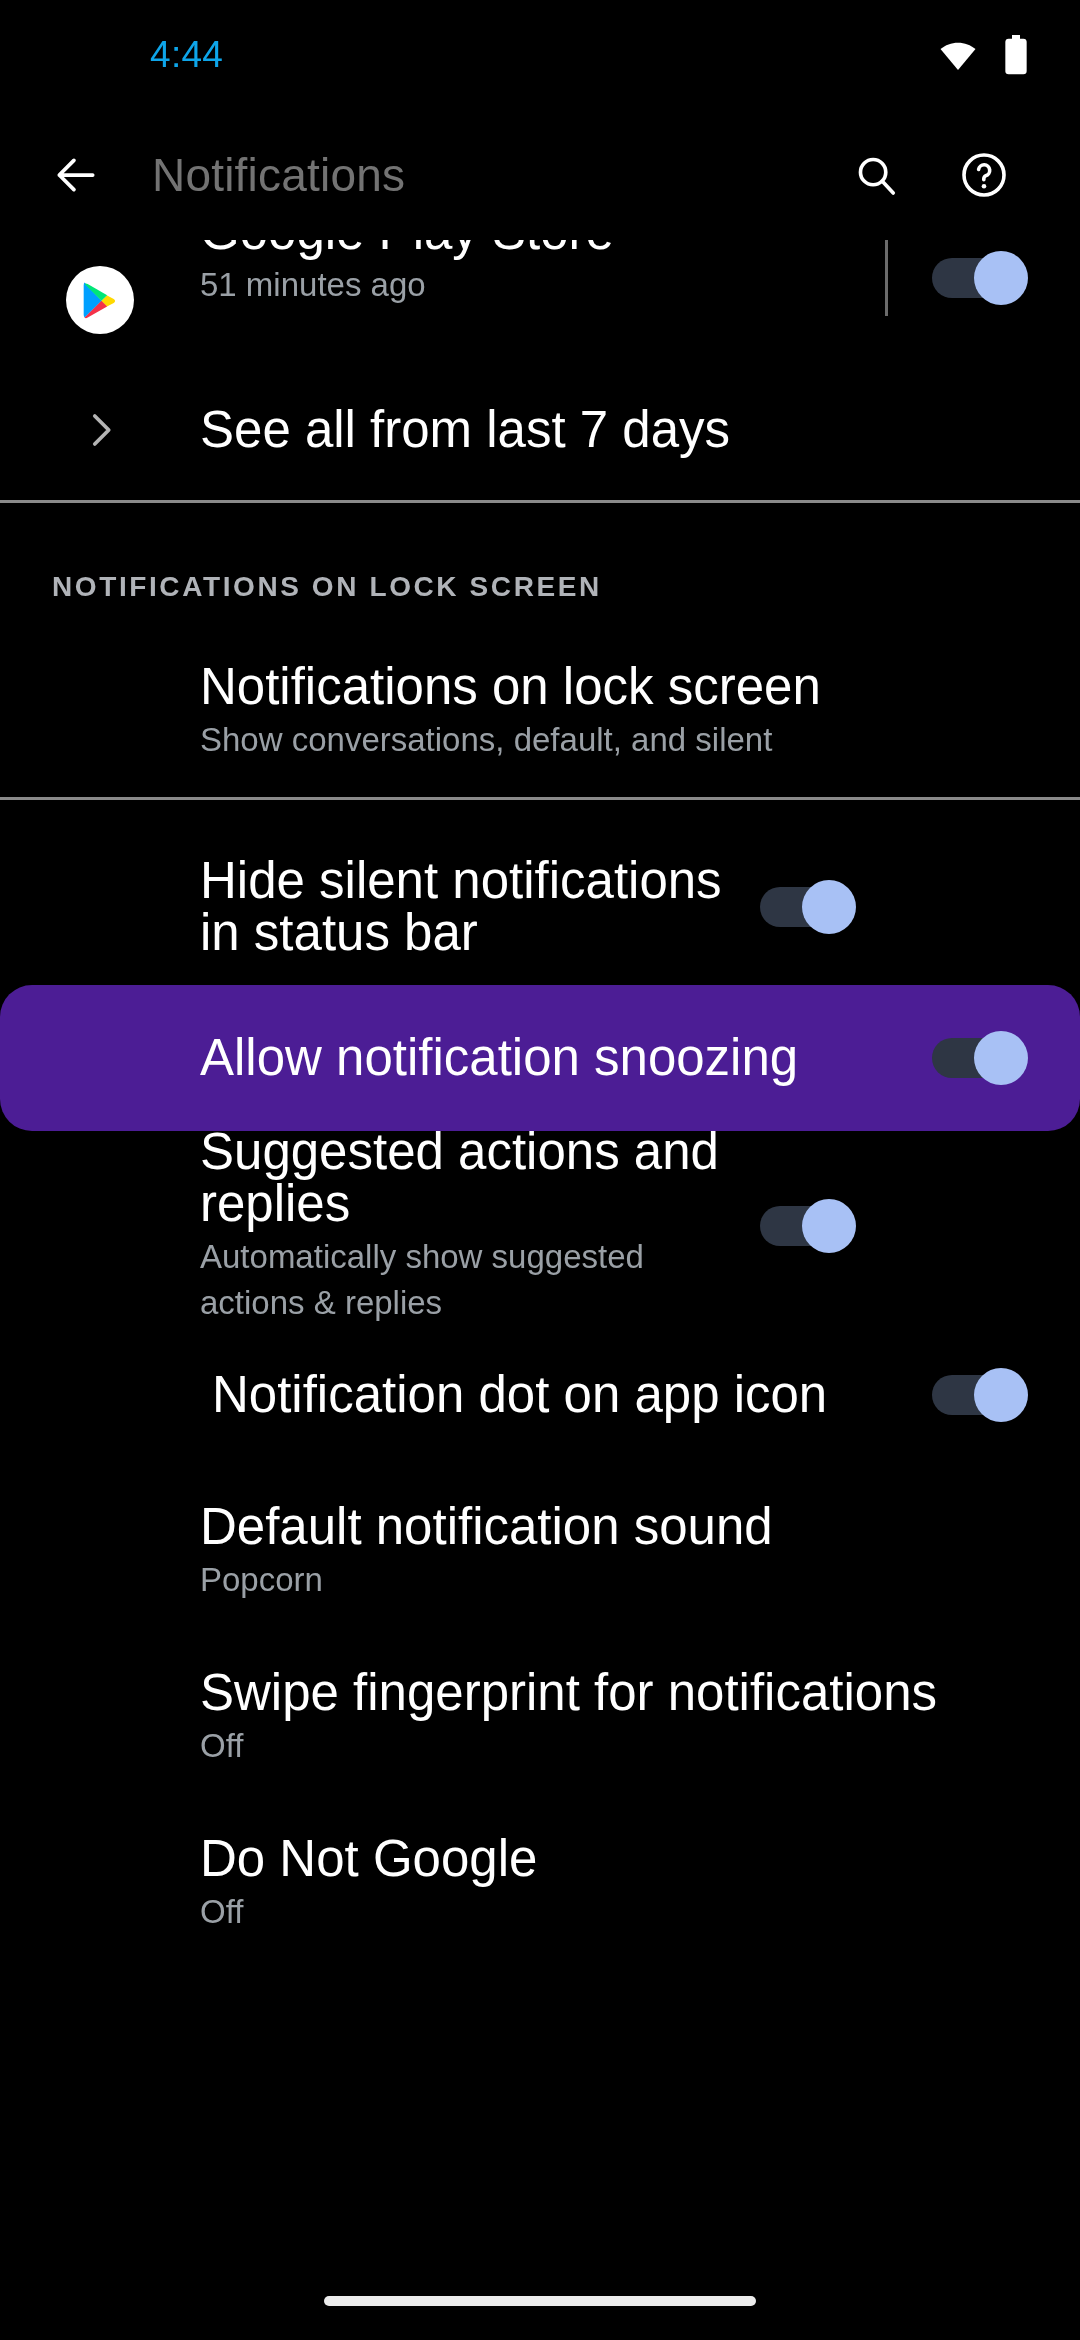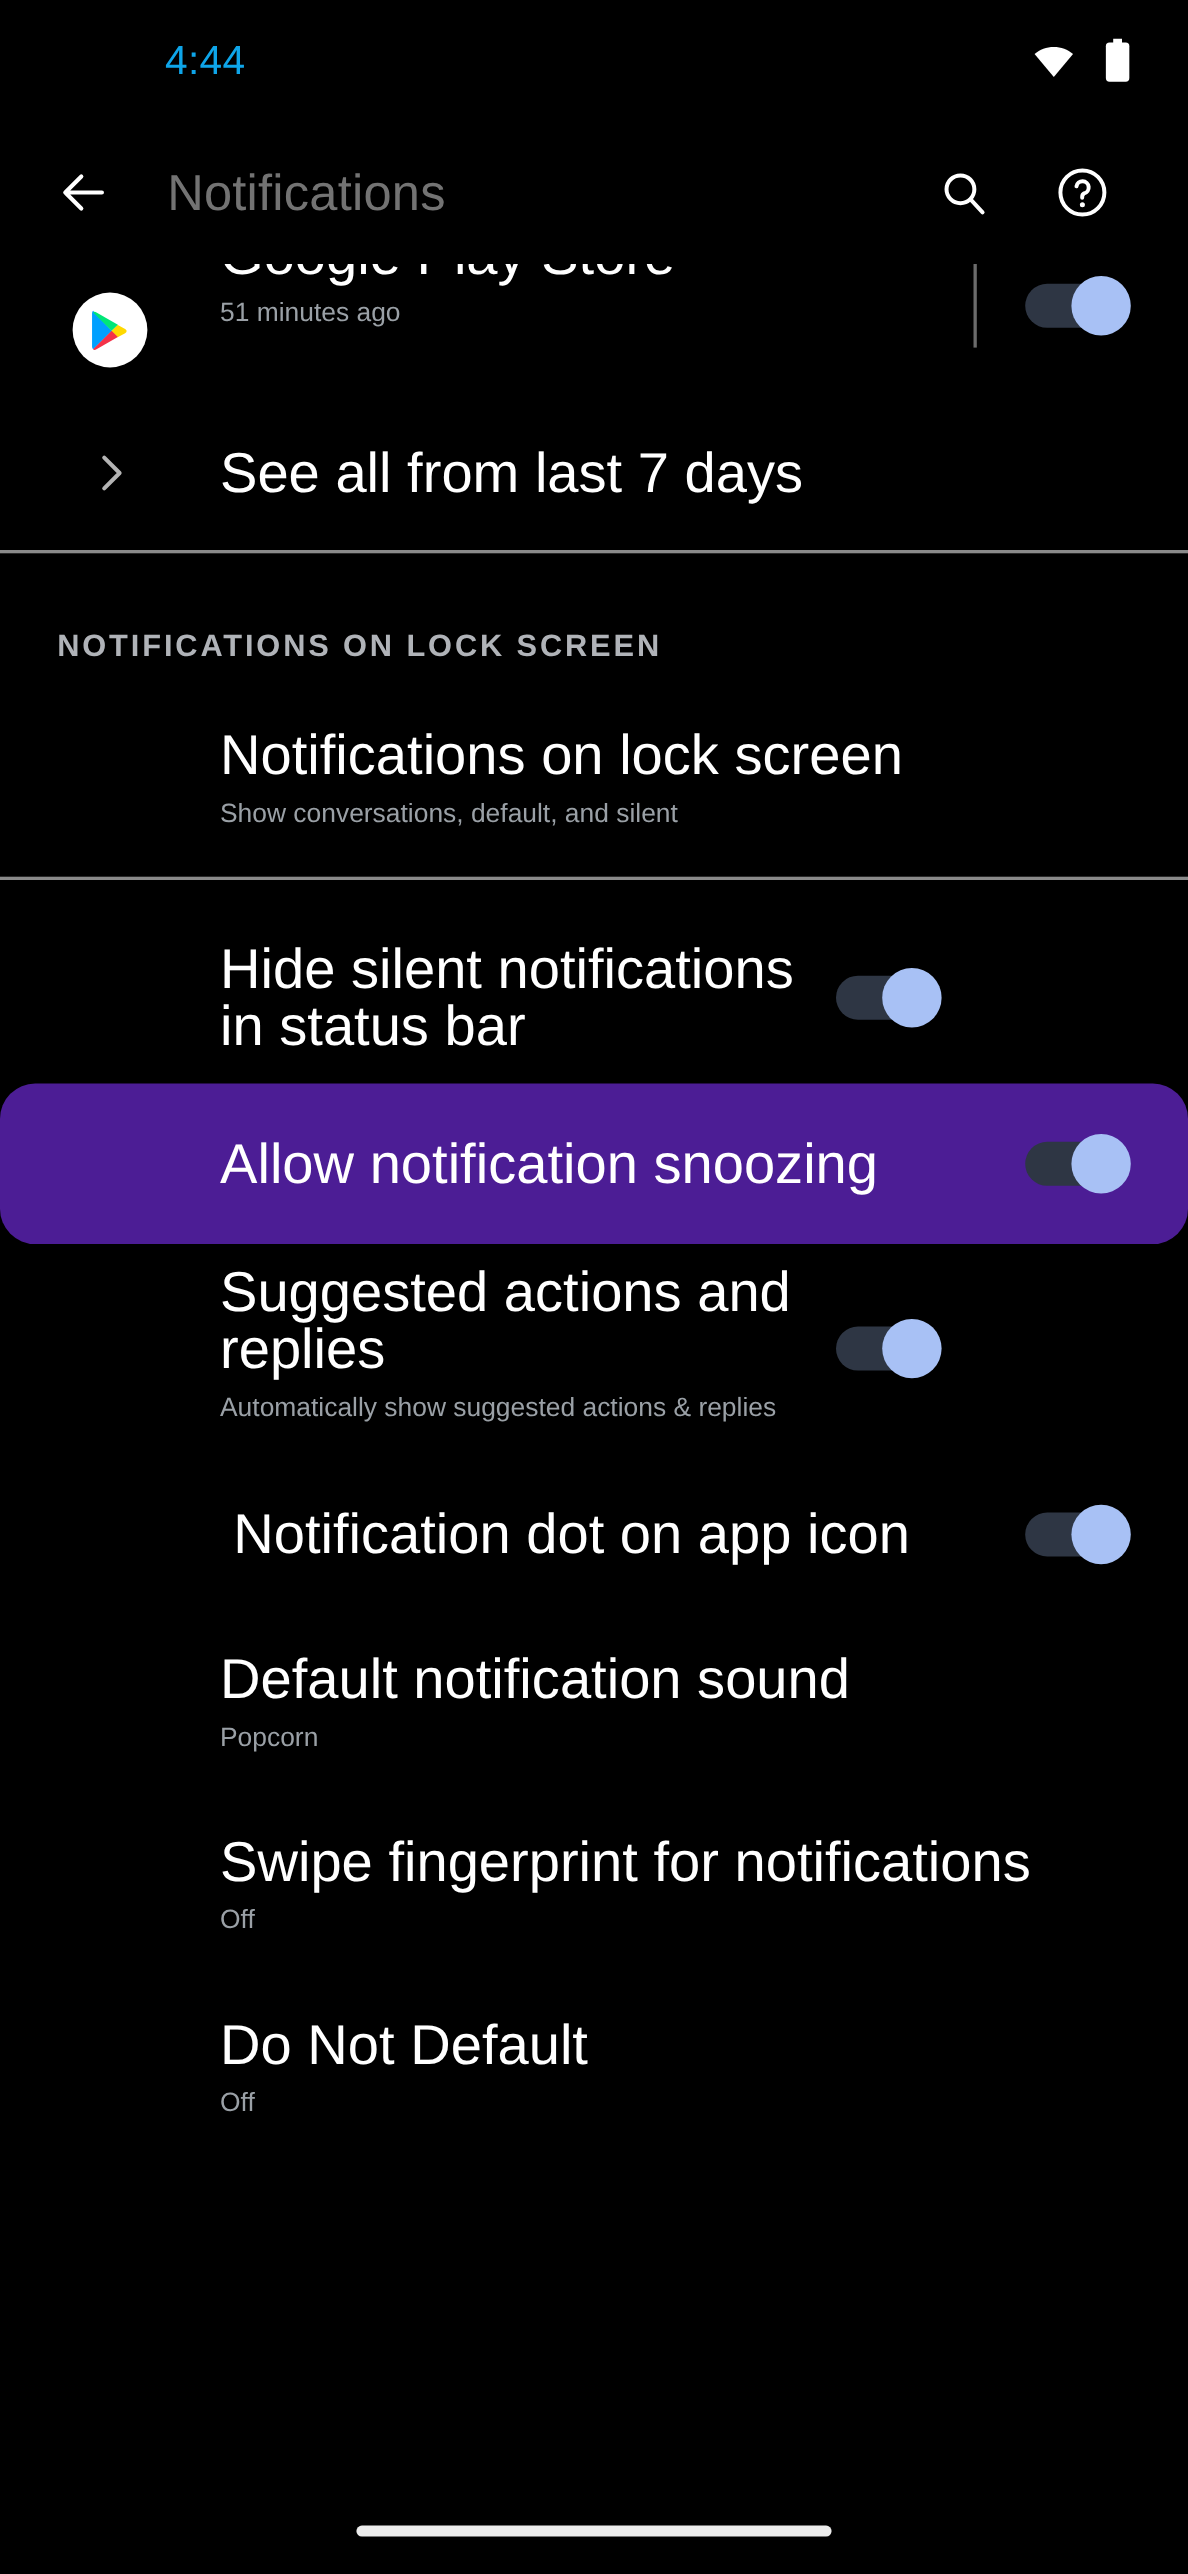--- a/index.html
+++ b/index.html
@@ -41,21 +41,21 @@
     position:relative; width:1080px;
     display:flex; align-items:center;
     padding:0 52px 0 0;
   }
   .row-lead {
     width:200px; min-width:200px;
     display:flex; align-items:center; justify-content:center;
   }
   .row-body { flex:1; padding-right:20px; }
   .row-title { color:#ffffff; font-size:51px; line-height:52px; }
-  .row-sub   { color:#9aa0a6; font-size:24px; line-height:46px; margin-top:4px; }
+  .row-sub   { color:#9aa0a6; font-size:33px; line-height:46px; margin-top:4px; }
   .row-trail { display:flex; align-items:center; }
 
   
   .row-clipped {
     height:120px; overflow:hidden; align-items:flex-start;
   }
   .row-clipped .row-lead { height:120px; align-items:center; }
   .row-clipped .row-body { margin-top:-34px; }
 
   .play-icon {
@@ -256,21 +256,21 @@
       <div class="row-lead"></div>
       <div class="row-body">
         <div class="row-title">Swipe fingerprint for notifications</div>
         <div class="row-sub">Off</div>
       </div>
     </div>
 
     <div class="row" style="height:166px;">
       <div class="row-lead"></div>
       <div class="row-body">
-        <div class="row-title">Do Not Default</div>
+        <div class="row-title">Do Not Google</div>
         <div class="row-sub">Off</div>
       </div>
     </div>
 
   </div>
 
   <div class="navpill"></div>
 
 </div>
 

